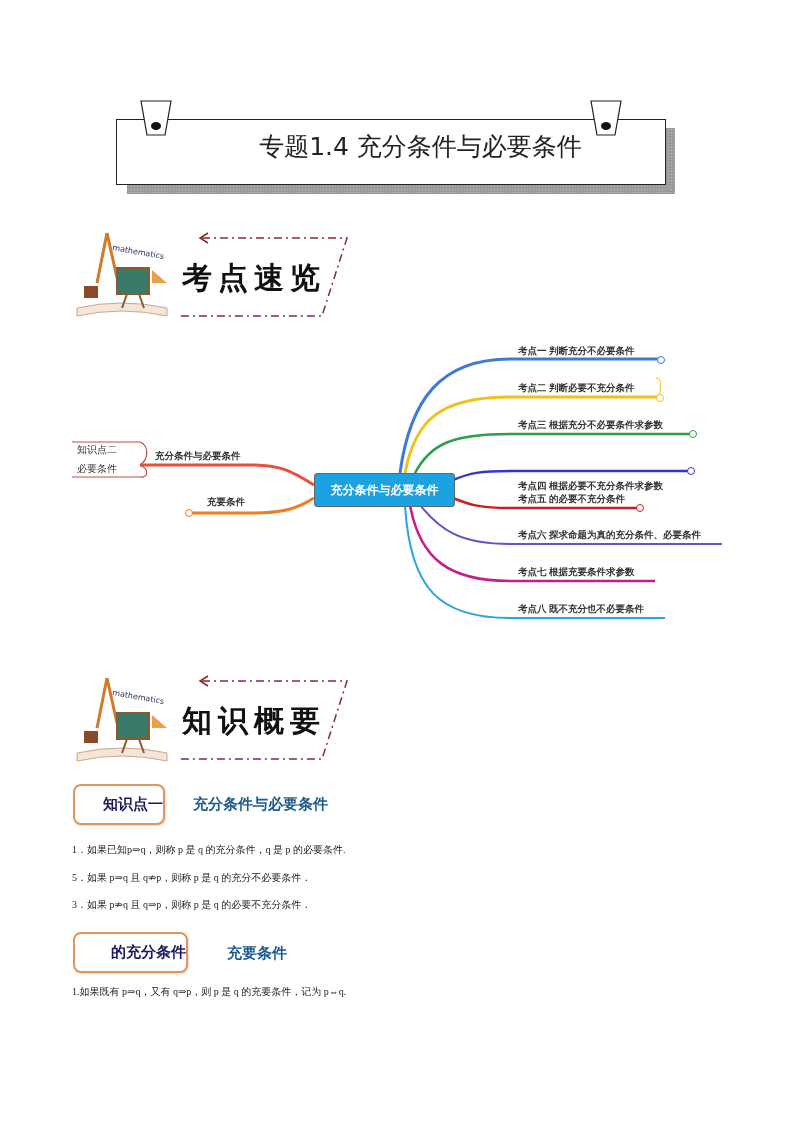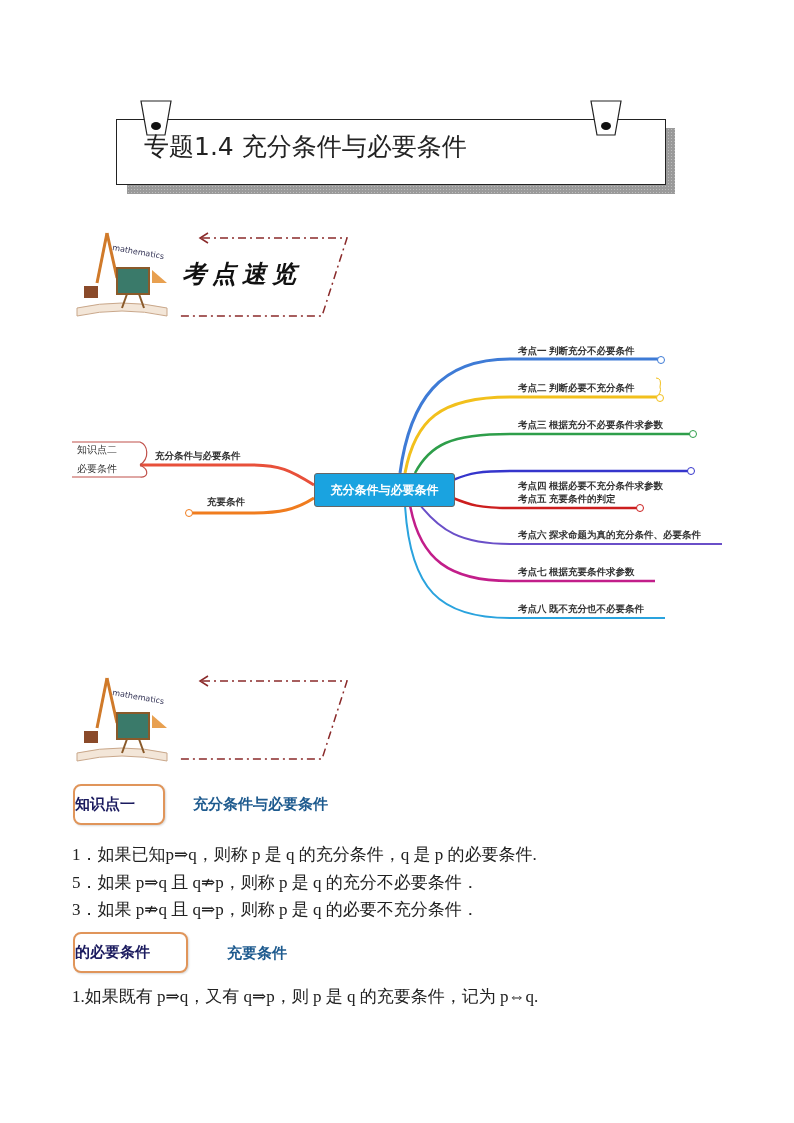--- a/index.html
+++ b/index.html
@@ -1,28 +1,28 @@
 <!DOCTYPE html>
 <html><head>
 <meta charset="utf-8">
 <style>
   html,body{margin:0;padding:0;background:#fff;}
   body{width:794px;height:1123px;position:relative;overflow:hidden;font-family:"DejaVu Sans","Liberation Sans",sans-serif;color:#222;}
   .abs{position:absolute;}
   
   .banner-shadow{left:127px;top:128px;width:548px;height:66px;background:#9a9a9a;background-image:radial-gradient(#bdbdbd 1px,transparent 1px);background-size:3px 3px;}
   .banner{left:116px;top:119px;width:548px;height:64px;background:#fff;border:1px solid #222;}
-  .banner-title{left:116px;top:119px;width:564px;height:64px;line-height:56px;text-align:left;font-size:25px;color:#222;padding-left:28px;box-sizing:border-box;}
+  .banner-title{left:116px;top:119px;width:564px;height:64px;line-height:56px;text-align:center;font-size:25px;color:#222;padding-left:45px;box-sizing:border-box;}
   .tab{width:32px;height:36px;}
   
-  .sec-title{font-family:"DejaVu Serif","Liberation Serif",serif;font-weight:bold;font-size:24px;color:#111;letter-spacing:6px;font-style:italic;}
+  .sec-title{font-family:"DejaVu Serif","Liberation Serif",serif;font-weight:bold;font-size:30px;color:#111;letter-spacing:6px;}
   
-  .kbox{border:2.5px solid #e0955a;border-radius:8px;background:#fff;text-align:left;font-family:"Liberation Serif","DejaVu Serif",serif;font-weight:bold;font-size:15px;color:#1a1a5e;box-shadow:1px 1px 2px rgba(0,0,0,.15);}
+  .kbox{border:2.5px solid #e0955a;border-radius:8px;background:#fff;text-align:right;font-family:"Liberation Serif","DejaVu Serif",serif;font-weight:bold;font-size:15px;color:#1a1a5e;box-shadow:1px 1px 2px rgba(0,0,0,.15);}
   .khead{font-weight:bold;font-size:15px;color:#1d5a8e;}
-  .line{font-family:"Liberation Serif","DejaVu Serif",serif;font-size:17px;color:#222;white-space:nowrap;}
+  .line{font-family:"Liberation Serif","DejaVu Serif",serif;font-size:10px;color:#222;white-space:nowrap;}
   
   .mm-label{font-size:9.5px;font-weight:bold;color:#333;white-space:nowrap;font-family:Liberation Serif, serif;}
   .mm-center{left:314px;top:473px;width:139px;height:32px;background:#1aa3e0;border:1px solid #666;border-radius:3px;color:#fff;font-weight:bold;font-size:12px;line-height:32px;text-align:center;}
 </style>
 </head>
 <body>
 
 <div class="abs banner-shadow"></div>
 <div class="abs banner"></div>
 <svg class="abs tab" style="left:140px;top:100px" viewBox="0 0 32 36">
@@ -81,44 +81,45 @@
 <div class="abs mm-center">充分条件与必要条件</div>
 <div class="abs mm-label" style="left:155px;top:450px">充分条件与必要条件</div>
 <div class="abs mm-label" style="left:77px;top:443px;font-weight:normal;font-size:10px">知识点二</div>
 <div class="abs mm-label" style="left:77px;top:462px;font-weight:normal;font-size:10px">必要条件</div>
 <div class="abs mm-label" style="left:207px;top:496px">充要条件</div>
 
 <div class="abs mm-label" style="left:518px;top:345px">考点一 判断充分不必要条件</div>
 <div class="abs mm-label" style="left:518px;top:382px">考点二 判断必要不充分条件</div>
 <div class="abs mm-label" style="left:518px;top:419px">考点三 根据充分不必要条件求参数</div>
 <div class="abs mm-label" style="left:518px;top:480px">考点四 根据必要不充分条件求参数</div>
-<div class="abs mm-label" style="left:518px;top:493px">考点五 充要条件的判定</div>
+<div class="abs mm-label" style="left:518px;top:493px">考点五 的必要不充分条件</div>
 <div class="abs mm-label" style="left:518px;top:529px">考点六 探求命题为真的充分条件、必要条件</div>
 <div class="abs mm-label" style="left:518px;top:566px">考点七 根据充要条件求参数</div>
 <div class="abs mm-label" style="left:518px;top:603px">考点八 既不充分也不必要条件</div>
 
 <div class="abs" style="left:72px;top:673px;width:290px;height:95px">
   <svg class="abs" style="left:0;top:0" width="100" height="95" viewBox="0 0 100 95">
     <path d="M5 80 Q50 70 95 80 L95 88 Q50 78 5 88 Z" fill="#f3e6d8" stroke="#c9a78a"></path>
     <line x1="35" y1="5" x2="25" y2="55" stroke="#d07a2a" stroke-width="3"></line>
     <line x1="35" y1="5" x2="45" y2="50" stroke="#d07a2a" stroke-width="3"></line>
     <rect x="45" y="40" width="32" height="26" fill="#3a7a6a" stroke="#8a5a2a" stroke-width="2"></rect>
     <line x1="55" y1="66" x2="50" y2="80" stroke="#8a5a2a" stroke-width="2"></line>
     <line x1="67" y1="66" x2="72" y2="80" stroke="#8a5a2a" stroke-width="2"></line>
     <rect x="12" y="58" width="14" height="12" fill="#8a4a2a"></rect>
     <text x="40" y="22" font-size="8" fill="#335" transform="rotate(10 40 22)">mathematics</text>
     <polygon points="80,55 95,55 80,42" fill="#e8a050"></polygon>
   </svg>
   <svg class="abs" style="left:100px;top:0" width="190" height="95" viewBox="0 0 190 95">
     <polyline points="30,8 175,8 150,86 5,86" fill="none" stroke="#8a2a2a" stroke-width="1.5" stroke-dasharray="8,4,2,4"></polyline>
     <polyline points="36,3 28,8 36,13" fill="none" stroke="#8a2a2a" stroke-width="1.5"></polyline>
   </svg>
+  <div class="abs sec-title" style="left:110px;top:28px">知识概要</div>
 </div>
 
 <div class="abs kbox" style="left:73px;top:784px;width:88px;height:37px;line-height:37px">知识点一</div>
 <div class="abs khead" style="left:193px;top:795px">充分条件与必要条件</div>
 <div class="abs line" style="left:72px;top:843px">1．如果已知p⇒q，则称 p 是 q 的充分条件，q 是 p 的必要条件.</div>
 <div class="abs line" style="left:72px;top:871px">5．如果 p⇒q 且 q⇏p，则称 p 是 q 的充分不必要条件．</div>
 <div class="abs line" style="left:72px;top:898px">3．如果 p⇏q 且 q⇒p，则称 p 是 q 的必要不充分条件．</div>
 
-<div class="abs kbox" style="left:73px;top:932px;width:111px;height:37px;line-height:37px">的必要条件</div>
+<div class="abs kbox" style="left:73px;top:932px;width:111px;height:37px;line-height:37px">的充分条件</div>
 <div class="abs khead" style="left:227px;top:944px">充要条件</div>
 <div class="abs line" style="left:72px;top:985px">1.如果既有 p⇒q，又有 q⇒p，则 p 是 q 的充要条件，记为 p⇔q.</div>
 
 </body></html>

